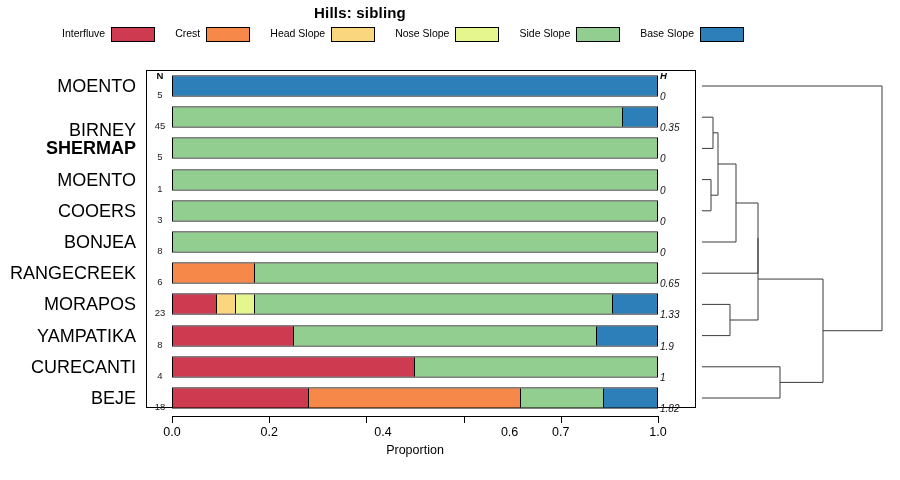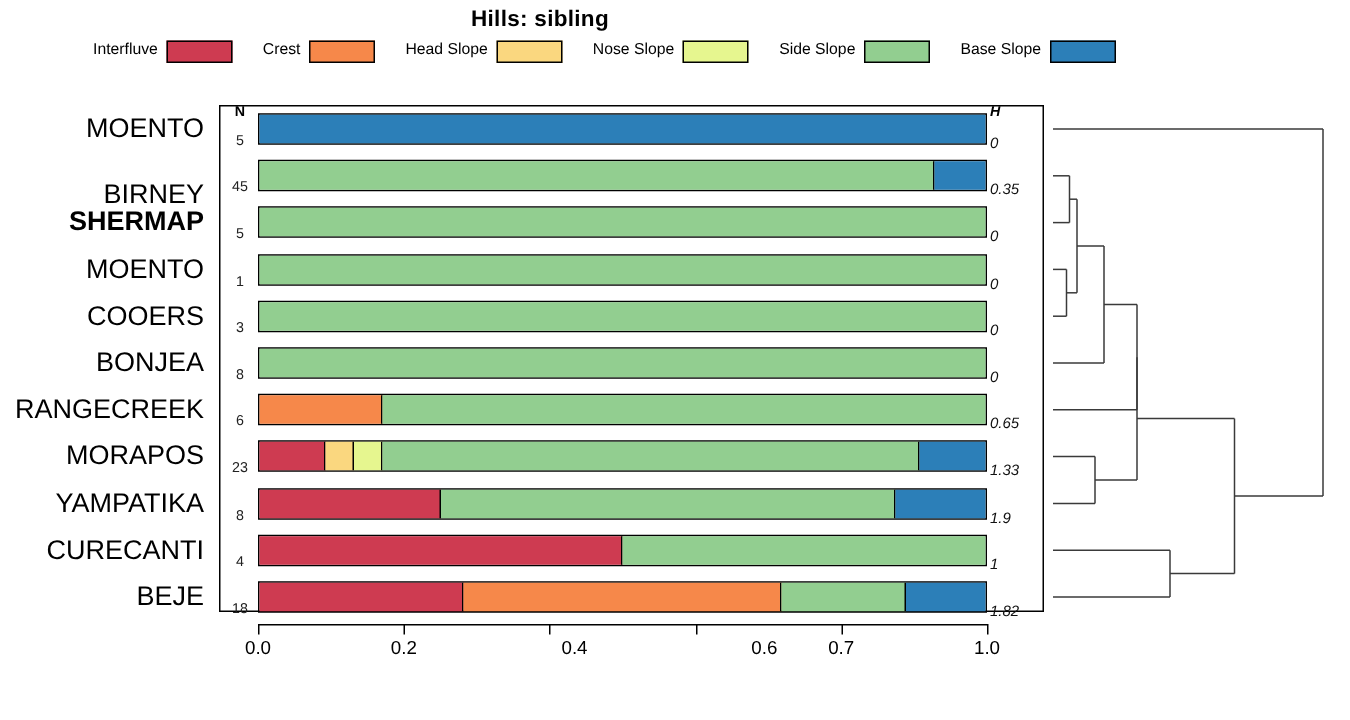--- a/index.html
+++ b/index.html
@@ -225,20 +225,21 @@
       <div class="tick-lbl" style="left: 97.2px;">0.2</div>
       <div class="tick" style="left: 194.4px;"></div>
       <div class="tick-lbl" style="left: 211px;">0.4</div>
       <div class="tick" style="left: 291.6px;"></div>
       <div class="tick-lbl" style="left: 291.6px; margin-left: 46px;">0.6</div>
       <div class="tick" style="left: 388.8px;"></div>
       <div class="tick-lbl" style="left: 388.8px;">0.7</div>
       <div class="tick" style="left: 486px;"></div>
       <div class="tick-lbl" style="left: 486px;">1.0</div>
     </div>
+  <div class="xlabel">Proportion</div>
 
   <div class="dendro">
       <svg width="200" height="338">
         <g>
           <line x1="2" y1="47.2" x2="13" y2="47.2" stroke="#3a3a3a" stroke-width="1"></line>
           <line x1="2" y1="78.4" x2="13" y2="78.4" stroke="#3a3a3a" stroke-width="1"></line>
           <line x1="13" y1="47.2" x2="13" y2="78.4" stroke="#3a3a3a" stroke-width="1"></line>
         </g>
         <g>
           <line x1="2" y1="109.6" x2="11" y2="109.6" stroke="#3a3a3a" stroke-width="1"></line>

